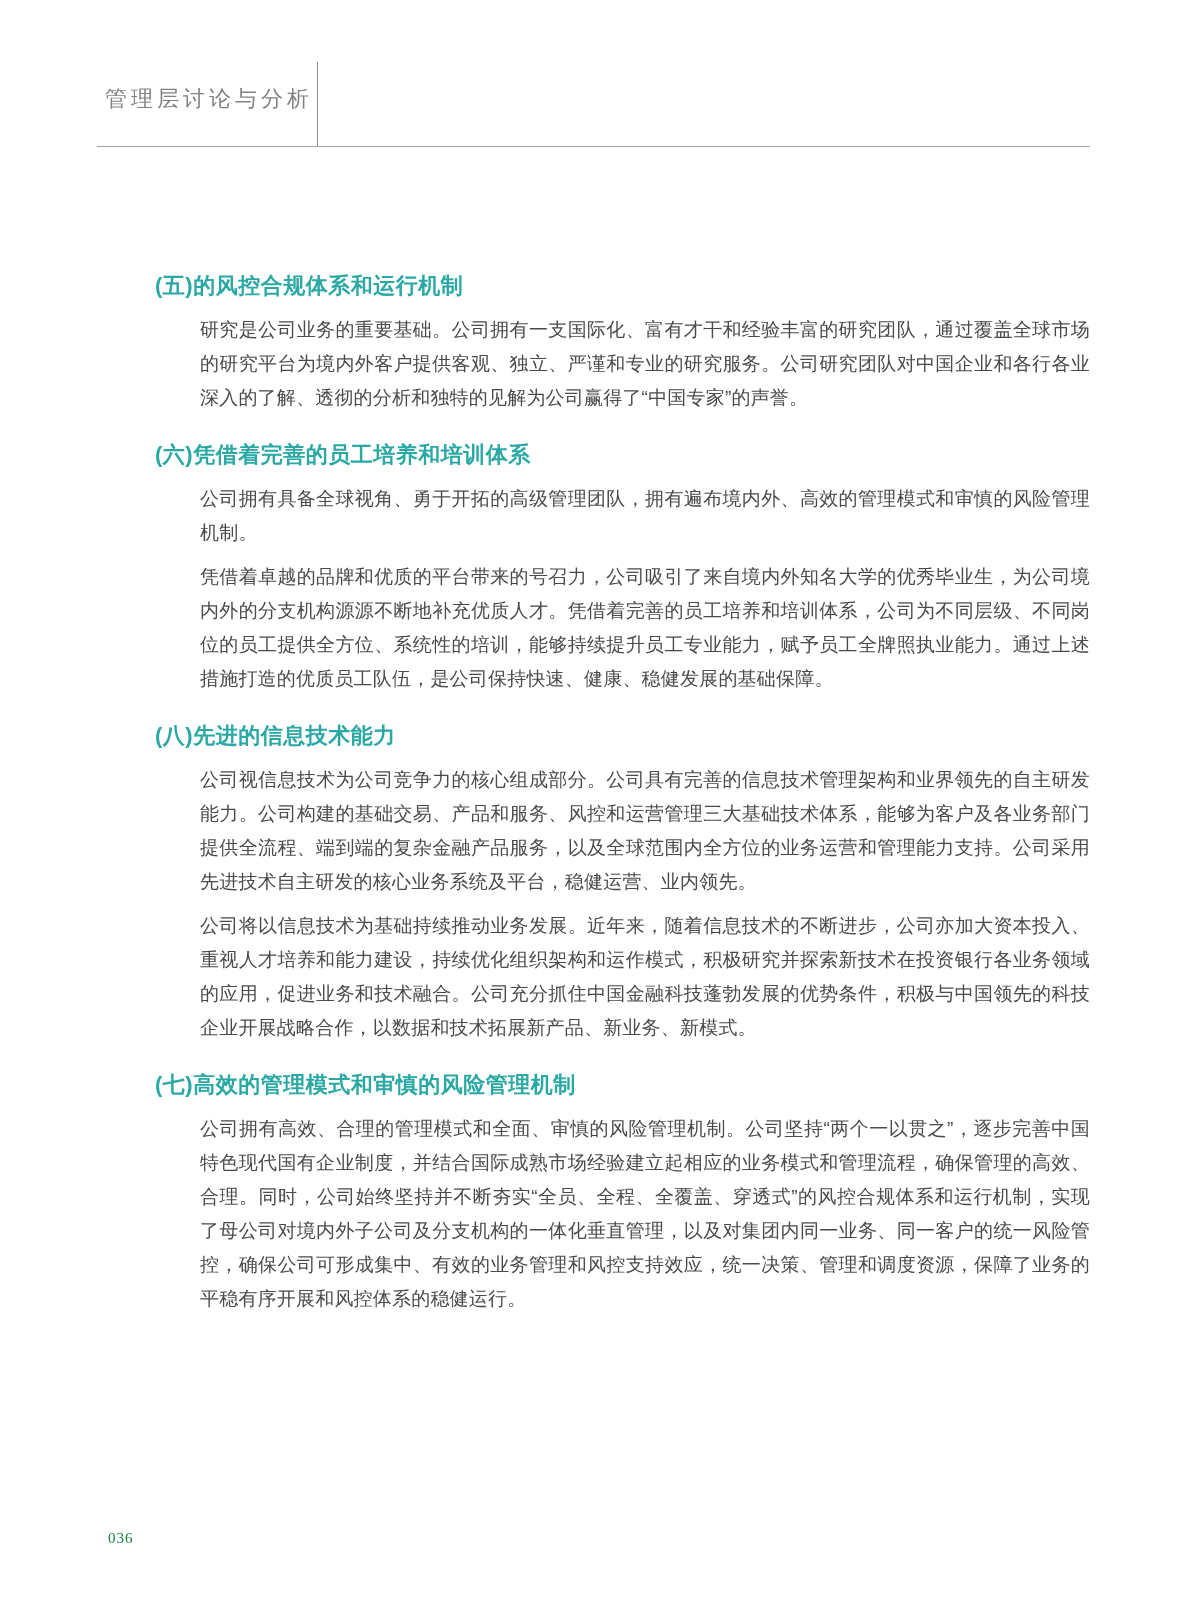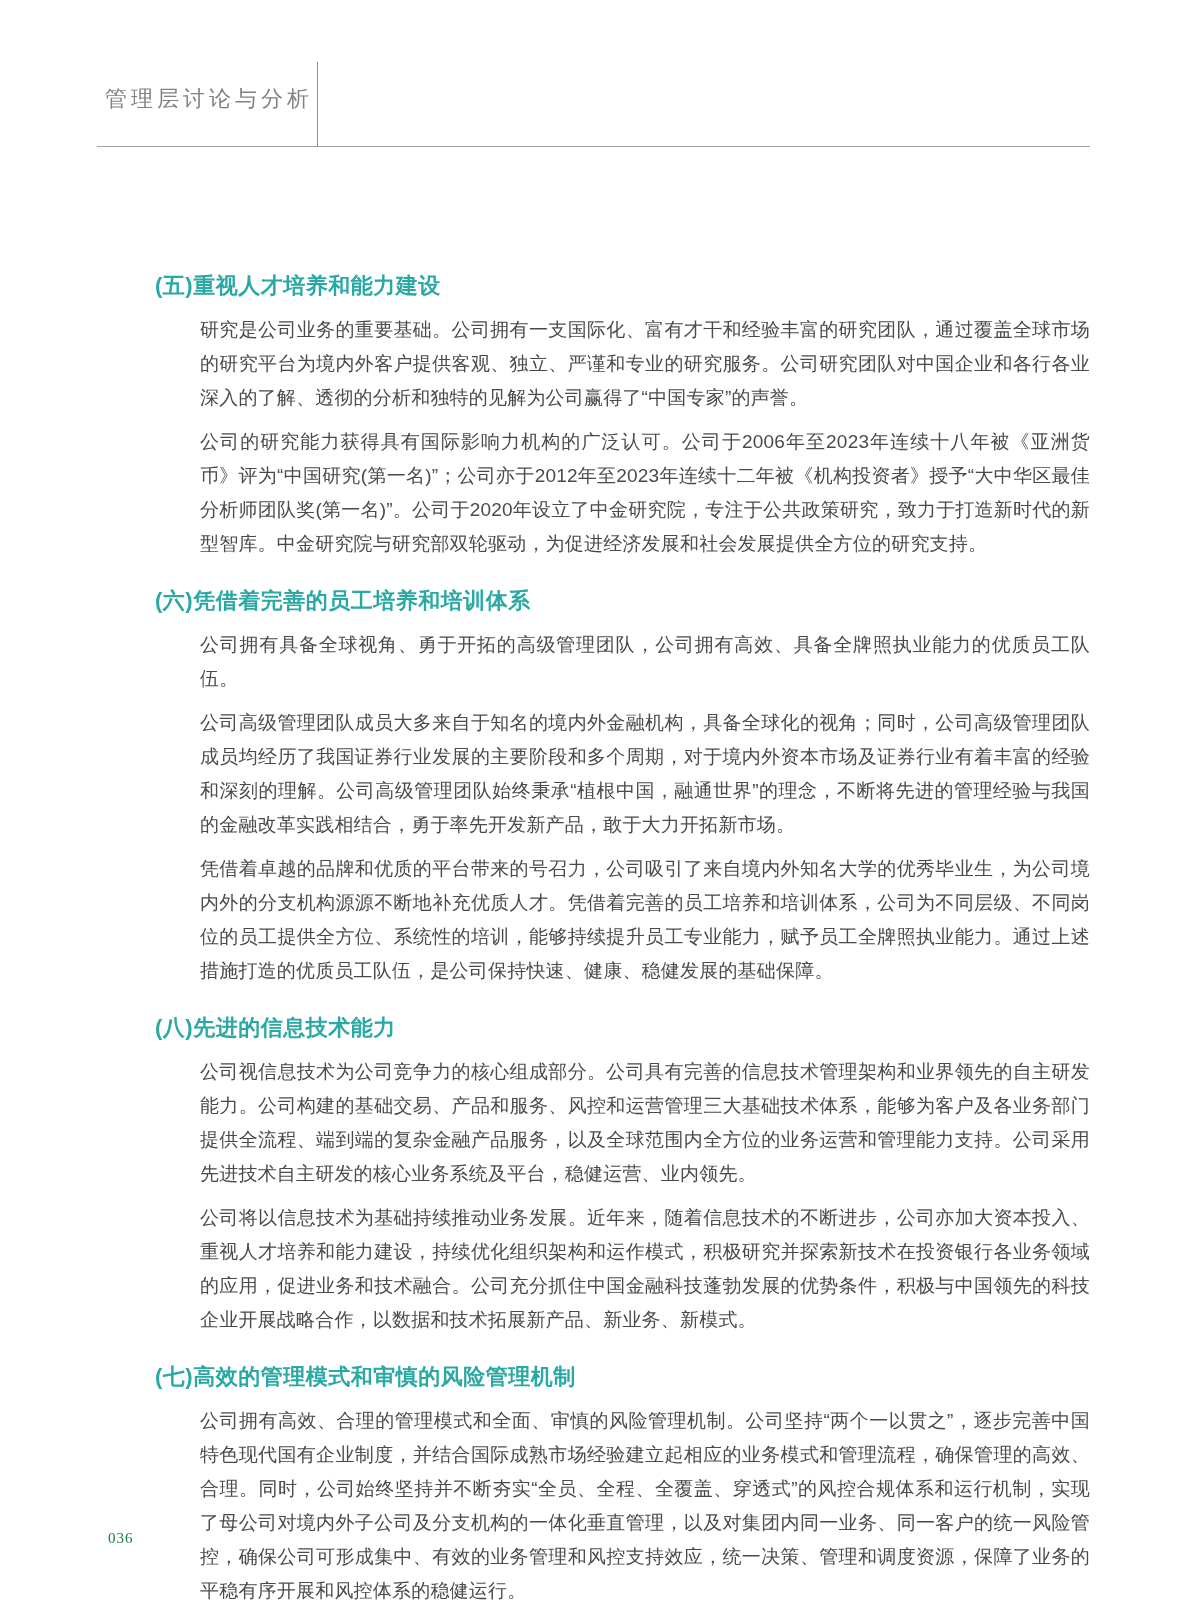--- a/index.html
+++ b/index.html
@@ -92,29 +92,27 @@
 
   <div class="header-title">管理层讨论与分析</div>
 
   <div class="header-vline"></div>
 
   <div class="header-hline"></div>
 
   <div class="content">
 
     <div class="section">
-      <div class="section-heading">(五)重视人才培养和能力建设</div>
+      <div class="section-heading">(五)的风控合规体系和运行机制</div>
       <p class="body-para">研究是公司业务的重要基础。公司拥有一支国际化、富有才干和经验丰富的研究团队，通过覆盖全球市场的研究平台为境内外客户提供客观、独立、严谨和专业的研究服务。公司研究团队对中国企业和各行各业深入的了解、透彻的分析和独特的见解为公司赢得了“中国专家”的声誉。</p>
-      <p class="body-para">公司的研究能力获得具有国际影响力机构的广泛认可。公司于2006年至2023年连续十八年被《亚洲货币》评为“中国研究(第一名)”；公司亦于2012年至2023年连续十二年被《机构投资者》授予“大中华区最佳分析师团队奖(第一名)”。公司于2020年设立了中金研究院，专注于公共政策研究，致力于打造新时代的新型智库。中金研究院与研究部双轮驱动，为促进经济发展和社会发展提供全方位的研究支持。</p>
     </div>
 
     <div class="section">
       <div class="section-heading">(六)凭借着完善的员工培养和培训体系</div>
-      <p class="body-para">公司拥有具备全球视角、勇于开拓的高级管理团队，公司拥有高效、具备全牌照执业能力的优质员工队伍。</p>
-      <p class="body-para">公司高级管理团队成员大多来自于知名的境内外金融机构，具备全球化的视角；同时，公司高级管理团队成员均经历了我国证券行业发展的主要阶段和多个周期，对于境内外资本市场及证券行业有着丰富的经验和深刻的理解。公司高级管理团队始终秉承“植根中国，融通世界”的理念，不断将先进的管理经验与我国的金融改革实践相结合，勇于率先开发新产品，敢于大力开拓新市场。</p>
+      <p class="body-para">公司拥有具备全球视角、勇于开拓的高级管理团队，拥有遍布境内外、高效的管理模式和审慎的风险管理机制。</p>
       <p class="body-para">凭借着卓越的品牌和优质的平台带来的号召力，公司吸引了来自境内外知名大学的优秀毕业生，为公司境内外的分支机构源源不断地补充优质人才。凭借着完善的员工培养和培训体系，公司为不同层级、不同岗位的员工提供全方位、系统性的培训，能够持续提升员工专业能力，赋予员工全牌照执业能力。通过上述措施打造的优质员工队伍，是公司保持快速、健康、稳健发展的基础保障。</p>
     </div>
 
     <div class="section">
       <div class="section-heading">(八)先进的信息技术能力</div>
       <p class="body-para">公司视信息技术为公司竞争力的核心组成部分。公司具有完善的信息技术管理架构和业界领先的自主研发能力。公司构建的基础交易、产品和服务、风控和运营管理三大基础技术体系，能够为客户及各业务部门提供全流程、端到端的复杂金融产品服务，以及全球范围内全方位的业务运营和管理能力支持。公司采用先进技术自主研发的核心业务系统及平台，稳健运营、业内领先。</p>
       <p class="body-para">公司将以信息技术为基础持续推动业务发展。近年来，随着信息技术的不断进步，公司亦加大资本投入、重视人才培养和能力建设，持续优化组织架构和运作模式，积极研究并探索新技术在投资银行各业务领域的应用，促进业务和技术融合。公司充分抓住中国金融科技蓬勃发展的优势条件，积极与中国领先的科技企业开展战略合作，以数据和技术拓展新产品、新业务、新模式。</p>
     </div>
 
     <div class="section">

